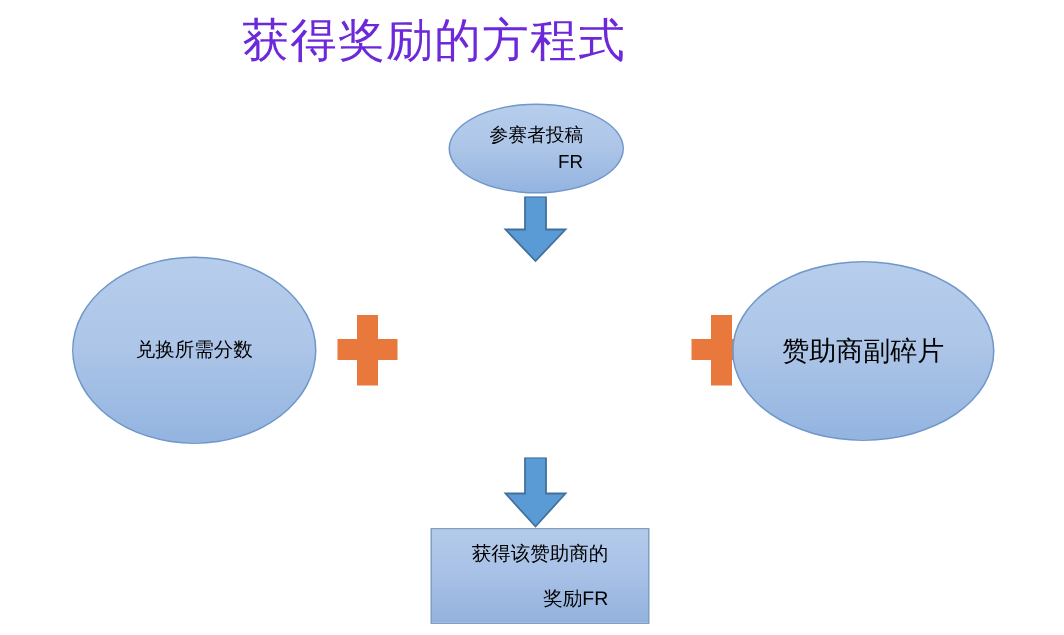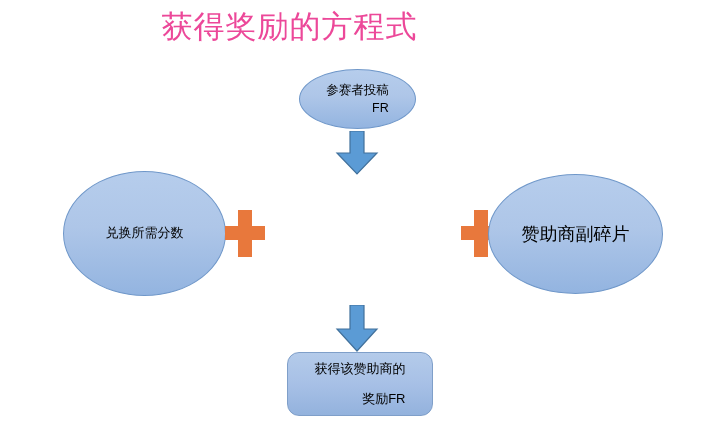--- a/index.html
+++ b/index.html
@@ -27,21 +27,21 @@
   .title {
     position: absolute;
     left: 0;
     top: 6px;
     width: 579px;
     text-align: center;
     font-family: Liberation Mono, monospace;
     font-size: 31px;
     font-weight: 400;
     letter-spacing: 1px;
-    color: #ec4899;
+    color: #6d28d9;
     white-space: nowrap;
   }
 
   
   .shape {
     position: absolute;
     box-sizing: border-box;
     display: flex;
     align-items: center;
     justify-content: center;
@@ -61,39 +61,38 @@
     background: linear-gradient(to bottom, #b4cbea 0%, #a7c0e6 50%, #93b2dd 100%);
   }
 
   
   #node-submission {
     left: 299px;  top: 69px;
     width: 117px; height: 60px;
     font-size: 12.5px;
   }
   #node-points {
-    left: 63px;   top: 171px;
+    left: 48px;   top: 171px;
     width: 163px; height: 125px;
     font-size: 13px;
   }
   #node-main-shard {
     left: 280px;  top: 171px;
     width: 161px; height: 125px;
     font-size: 13.5px;
   }
   #node-sub-shard {
     left: 488px;  top: 174px;
     width: 175px; height: 120px;
     font-size: 18px;
   }
   #node-reward {
     left: 287px;  top: 352px;
     width: 146px; height: 64px;
     font-size: 13px;
-    border-radius: 12px;
   }
 
   .shape-label {
     display: block;
     padding: 0 6px;
   }
   .line2 { display: block; }
   #node-reward .line2 { margin-top: 11px; }
 
   

